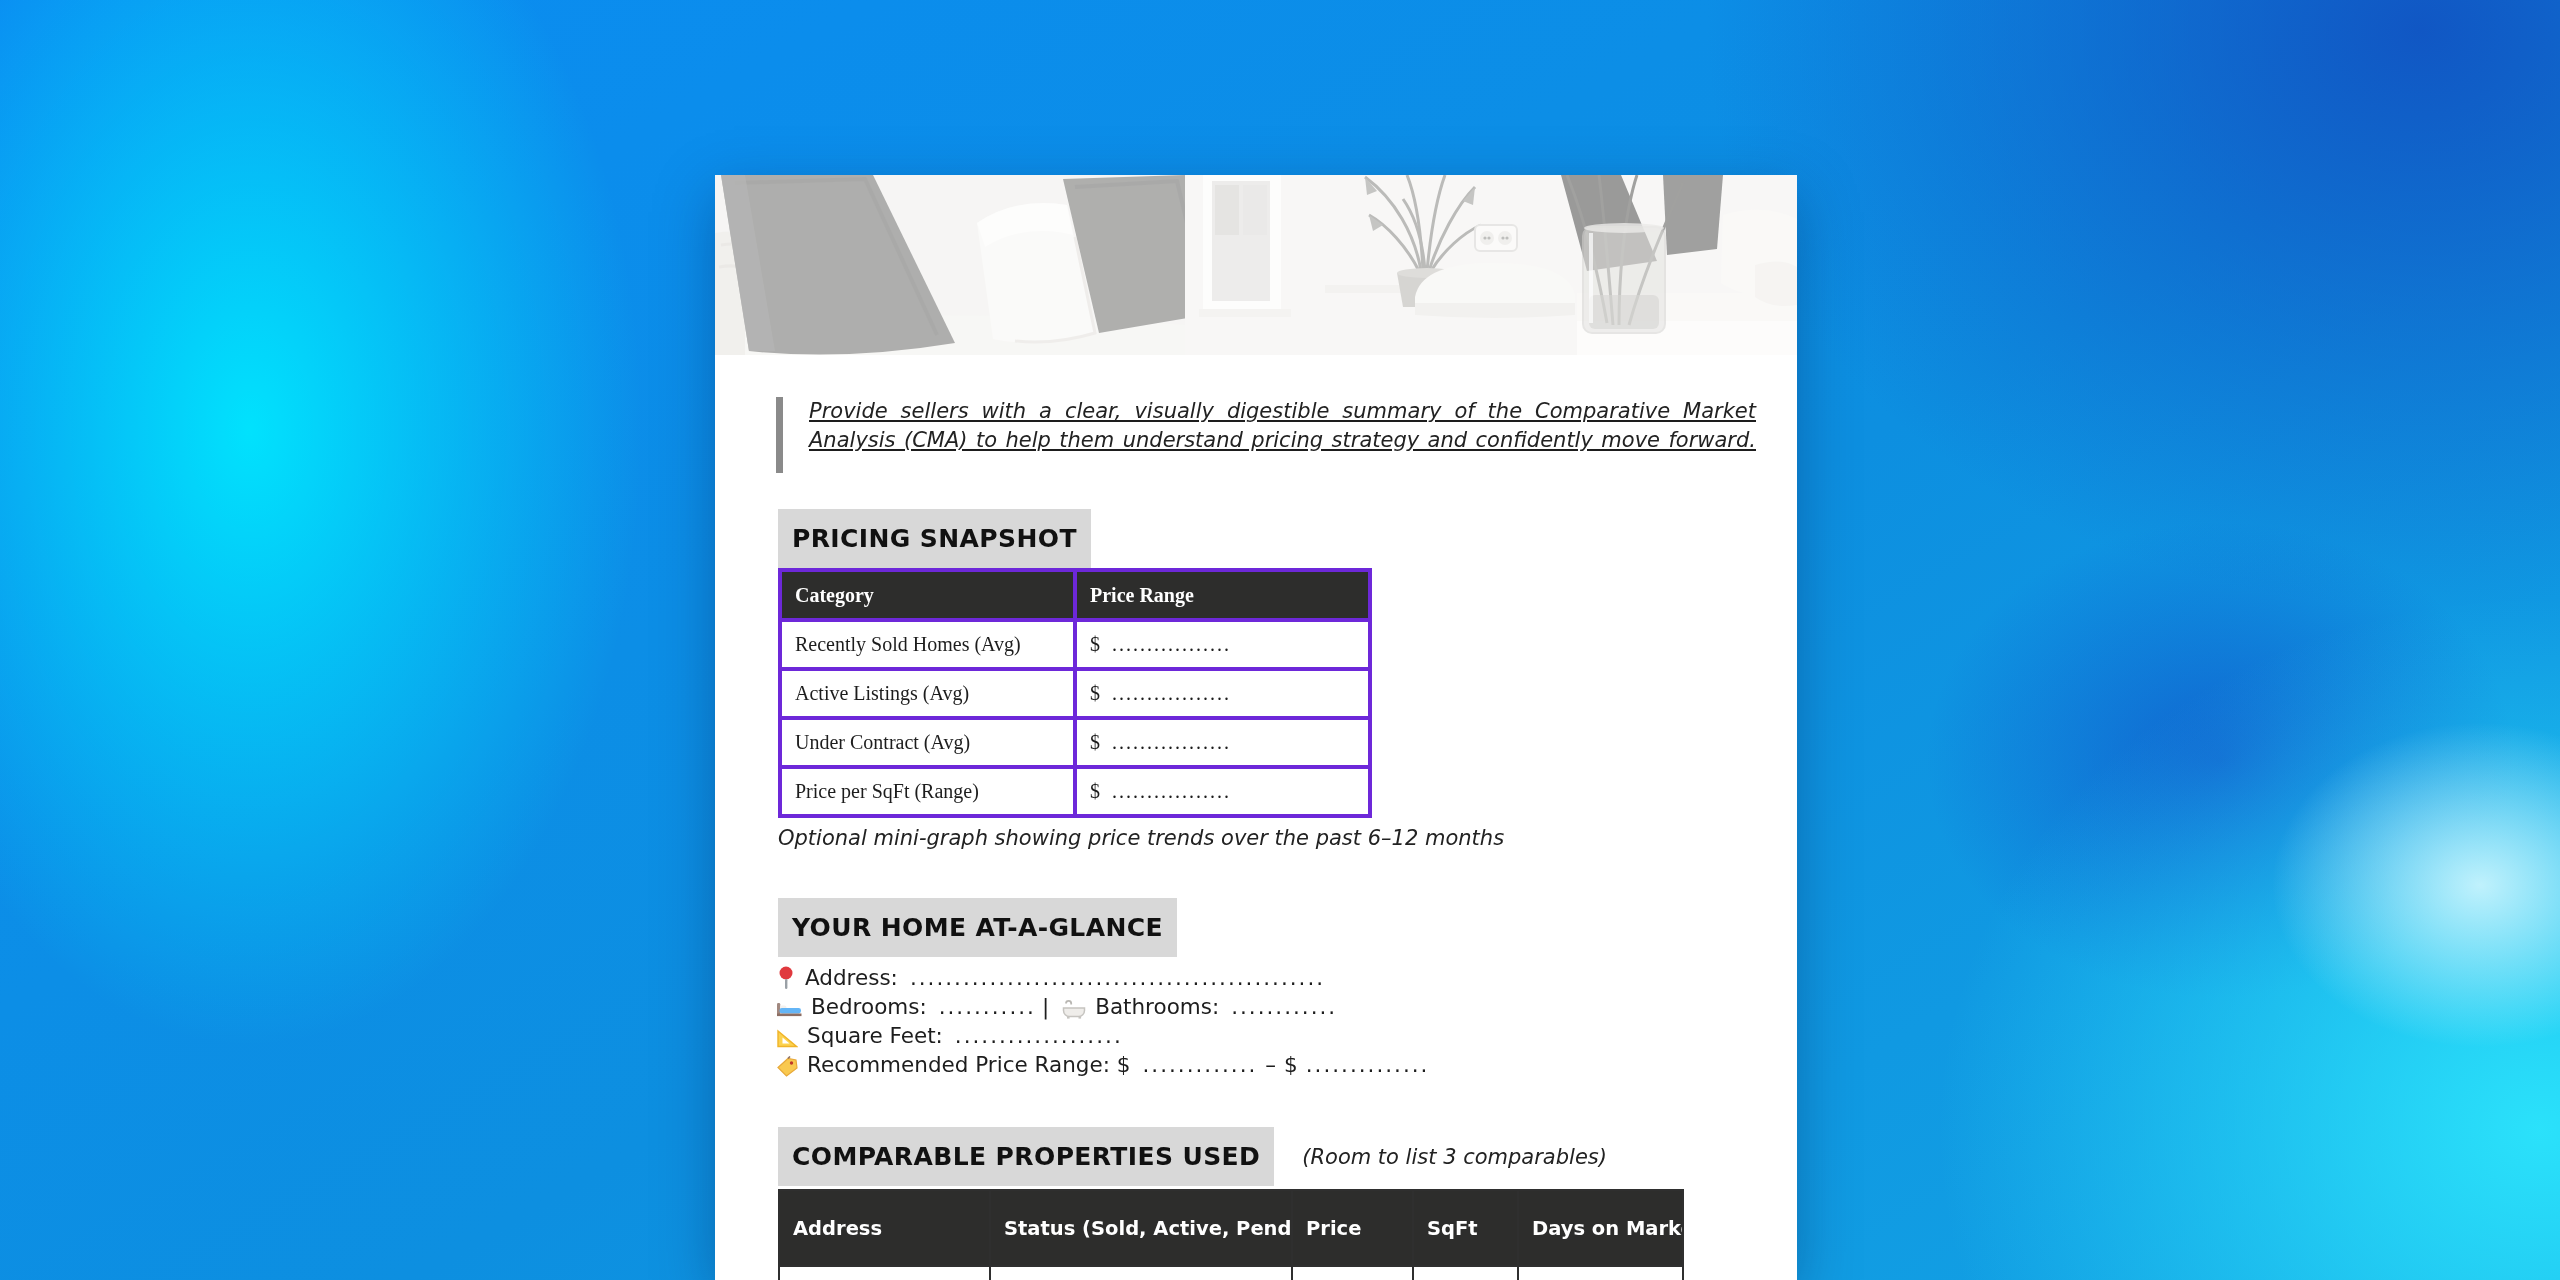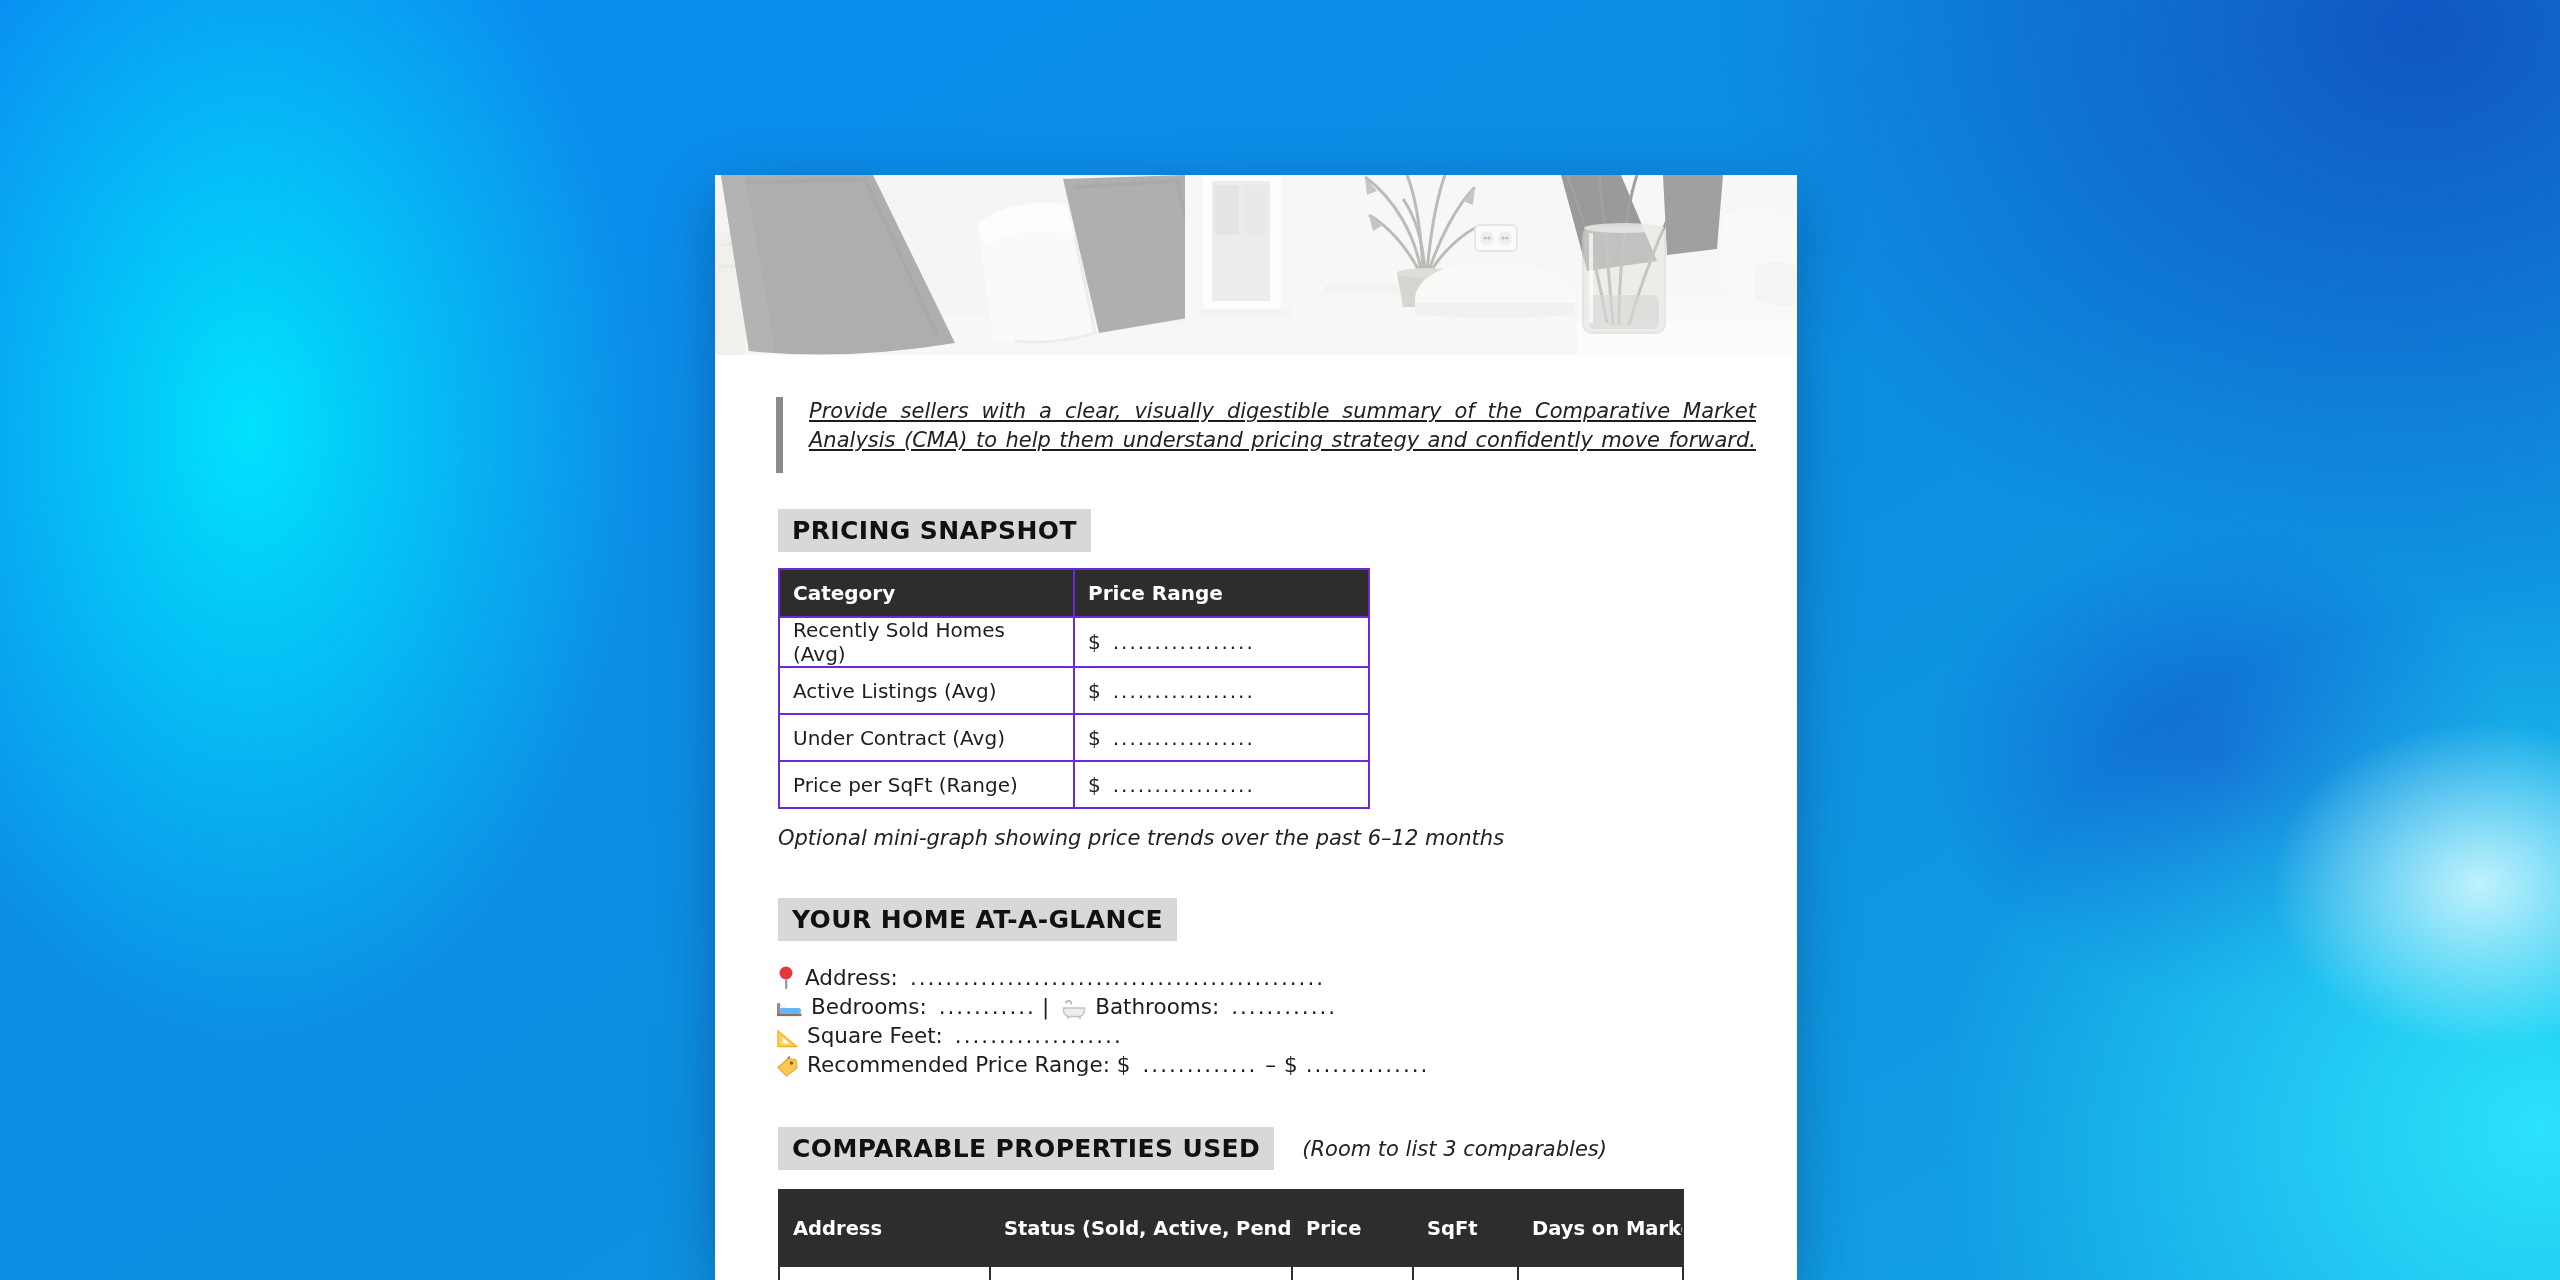--- a/index.html
+++ b/index.html
@@ -32,32 +32,32 @@
   }
   
   .intro { position: absolute; left: 61px; top: 222px; width: 985px; display: flex; text-decoration: underline; }
   .intro-bar { width: 7px; height: 76px; background: #8a8a8a; flex: none; }
   .intro-text { margin-left: 26px; width: 947px; font-style: italic; font-size: 21px; line-height: 29px; color: #222; }
   .intro-text .jline { text-align: justify; text-align-last: justify; }
   
   .section-heading {
     position: absolute; left: 63px; background: #d8d8d8; color: #111;
     font-size: 25px; font-weight: 700; letter-spacing: 0.4px;
-    padding: 0 14px; height: 43px; display: inline-flex; align-items: center; white-space: nowrap;
+    padding: 0 14px; height: 59px; display: inline-flex; align-items: center; white-space: nowrap;
   }
   #pricing-heading { top: 334px; }
   #glance-heading  { top: 723px; }
   .comparables-row { position: absolute; left: 63px; top: 952px; display: flex; align-items: center; }
   .comparables-row .section-heading { position: static; }
   .note-italic { font-style: italic; font-size: 21px; color: #222; white-space: nowrap; }
   .comparables-row .note-italic { margin-left: 28px; }
   
   table { border-collapse: collapse; background: #fff; }
   .pricing-table { position: absolute; left: 63px; top: 393px; width: 590px; table-layout: fixed; }
-  .pricing-table th, .pricing-table td { border: 2px solid #6d28d9; }
+  .pricing-table th, .pricing-table td { border: 4px solid #6d28d9; font-family: Liberation Serif, serif; }
   .pricing-table th {
     background: #2d2d2c; color: #fff; font-size: 20px; font-weight: 700;
     text-align: left; padding: 11px 13px; height: 24px;
   }
   .pricing-table td { font-size: 20px; padding: 0 13px; height: 45px; }
   .currency { display: inline-block; margin-right: 12px; }
   .dots { letter-spacing: 2px; }
   #pricing-note { position: absolute; left: 63px; top: 651px; }
   
   .glance-list { position: absolute; left: 61px; top: 786px; font-size: 21.5px; color: #1d1d1d; }

